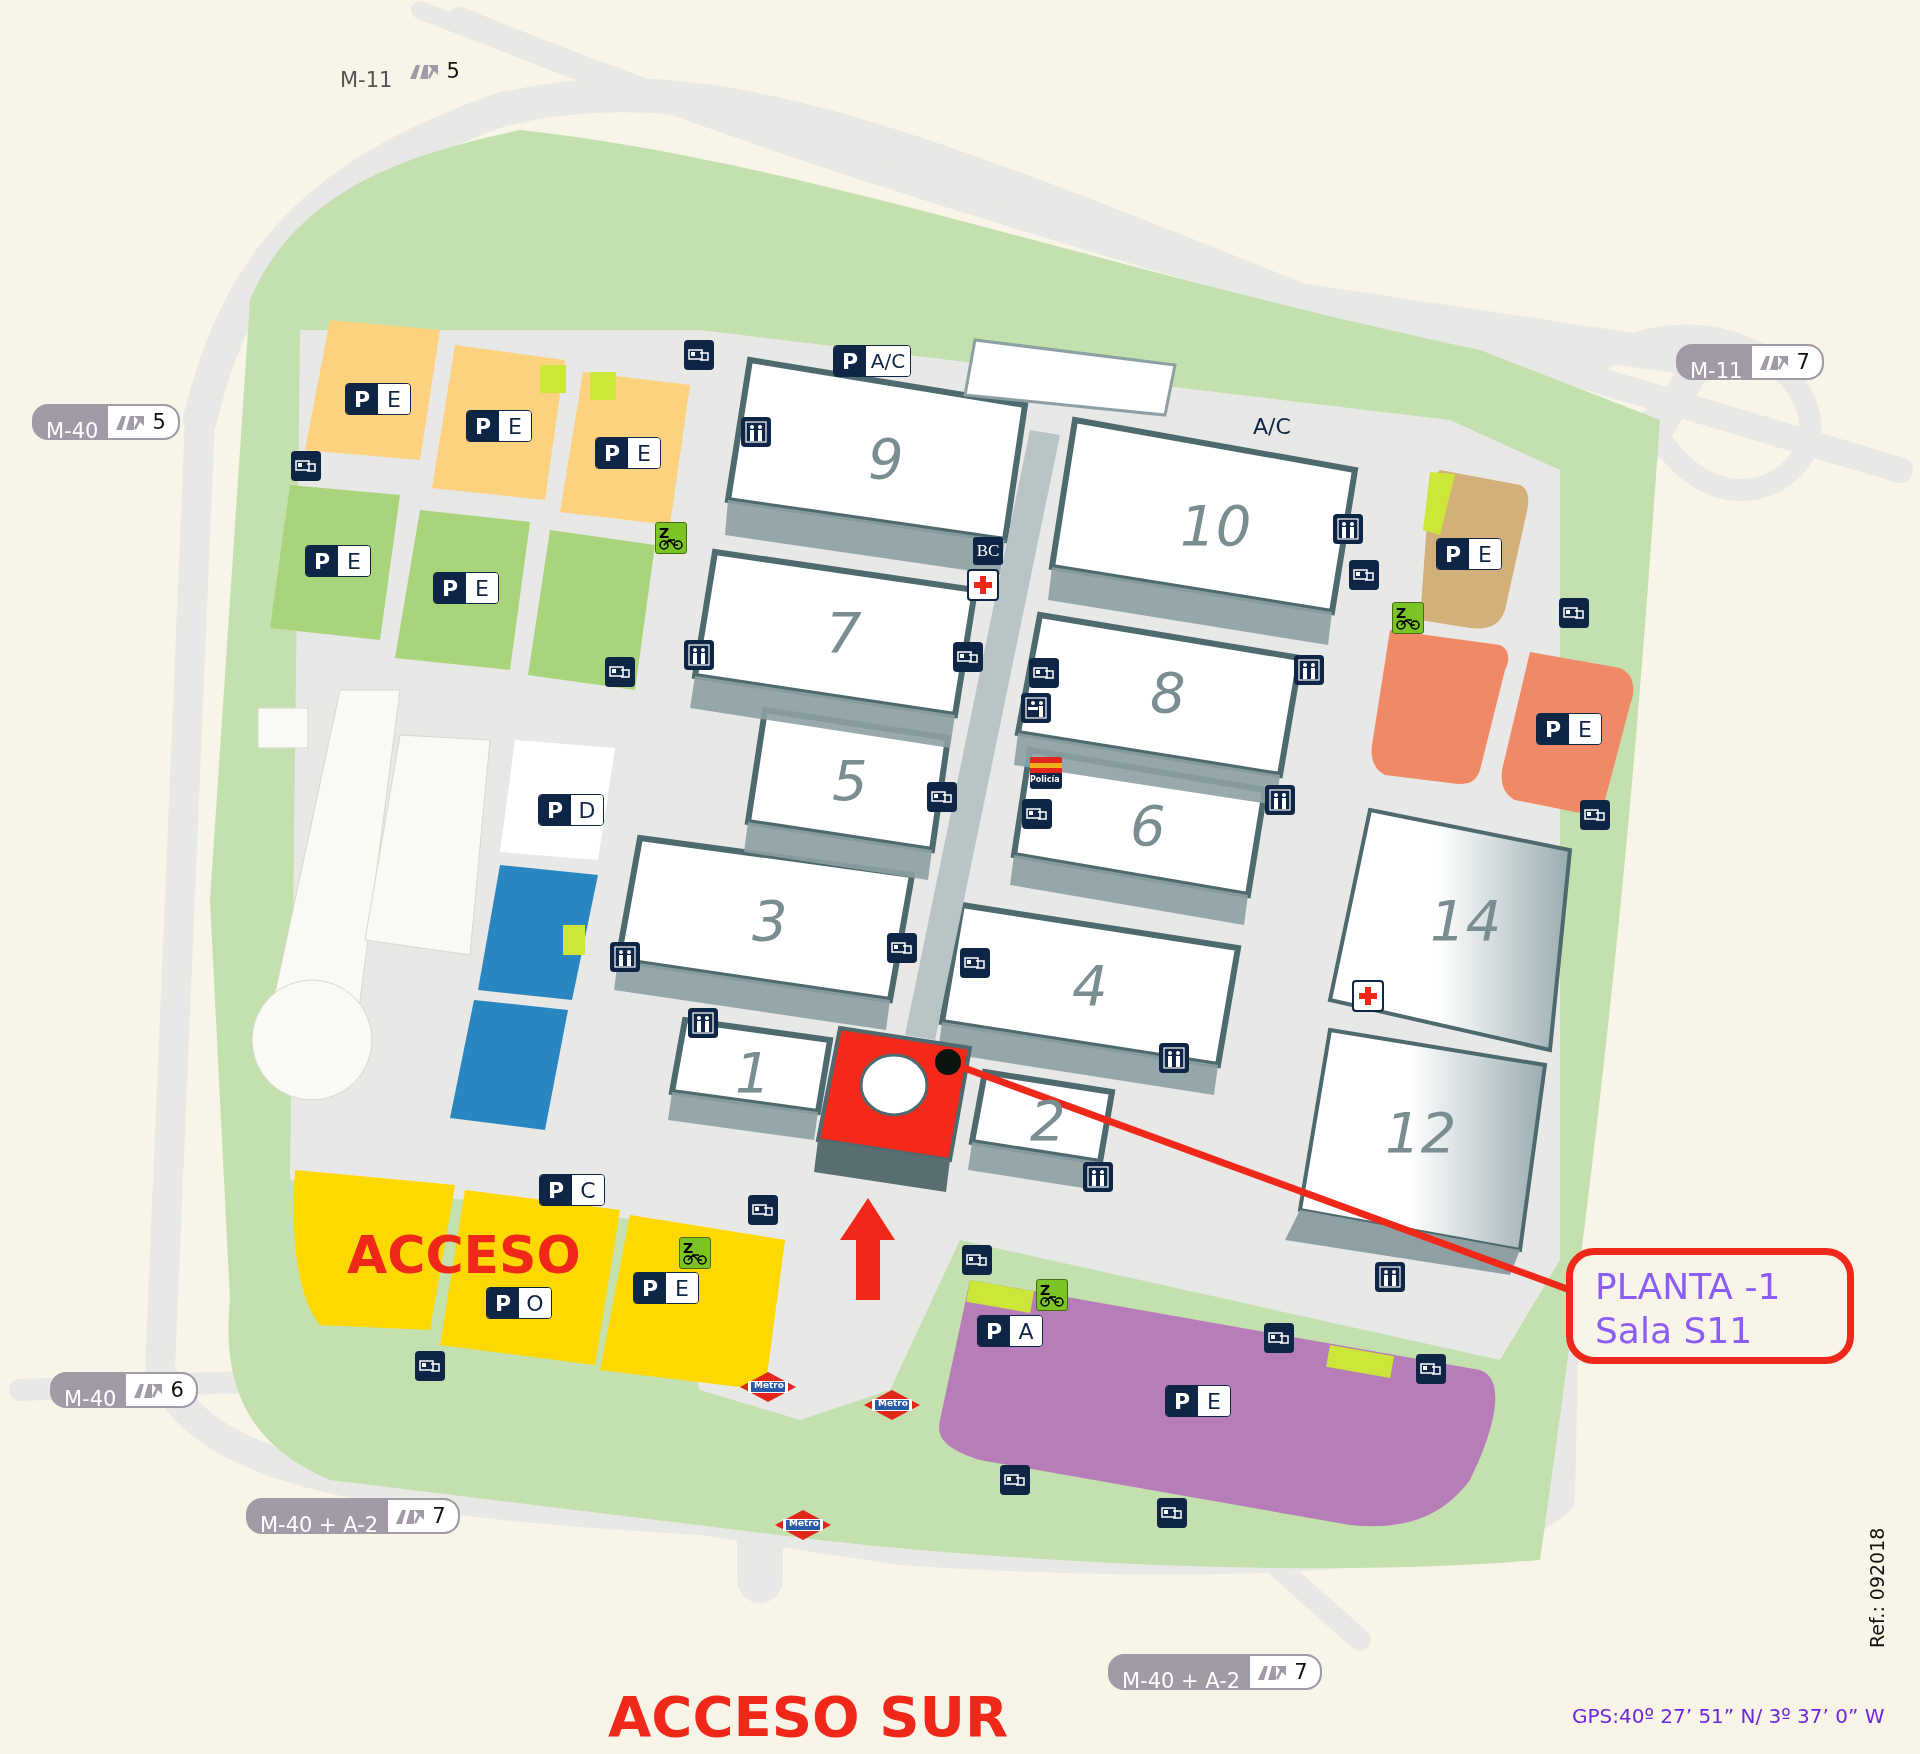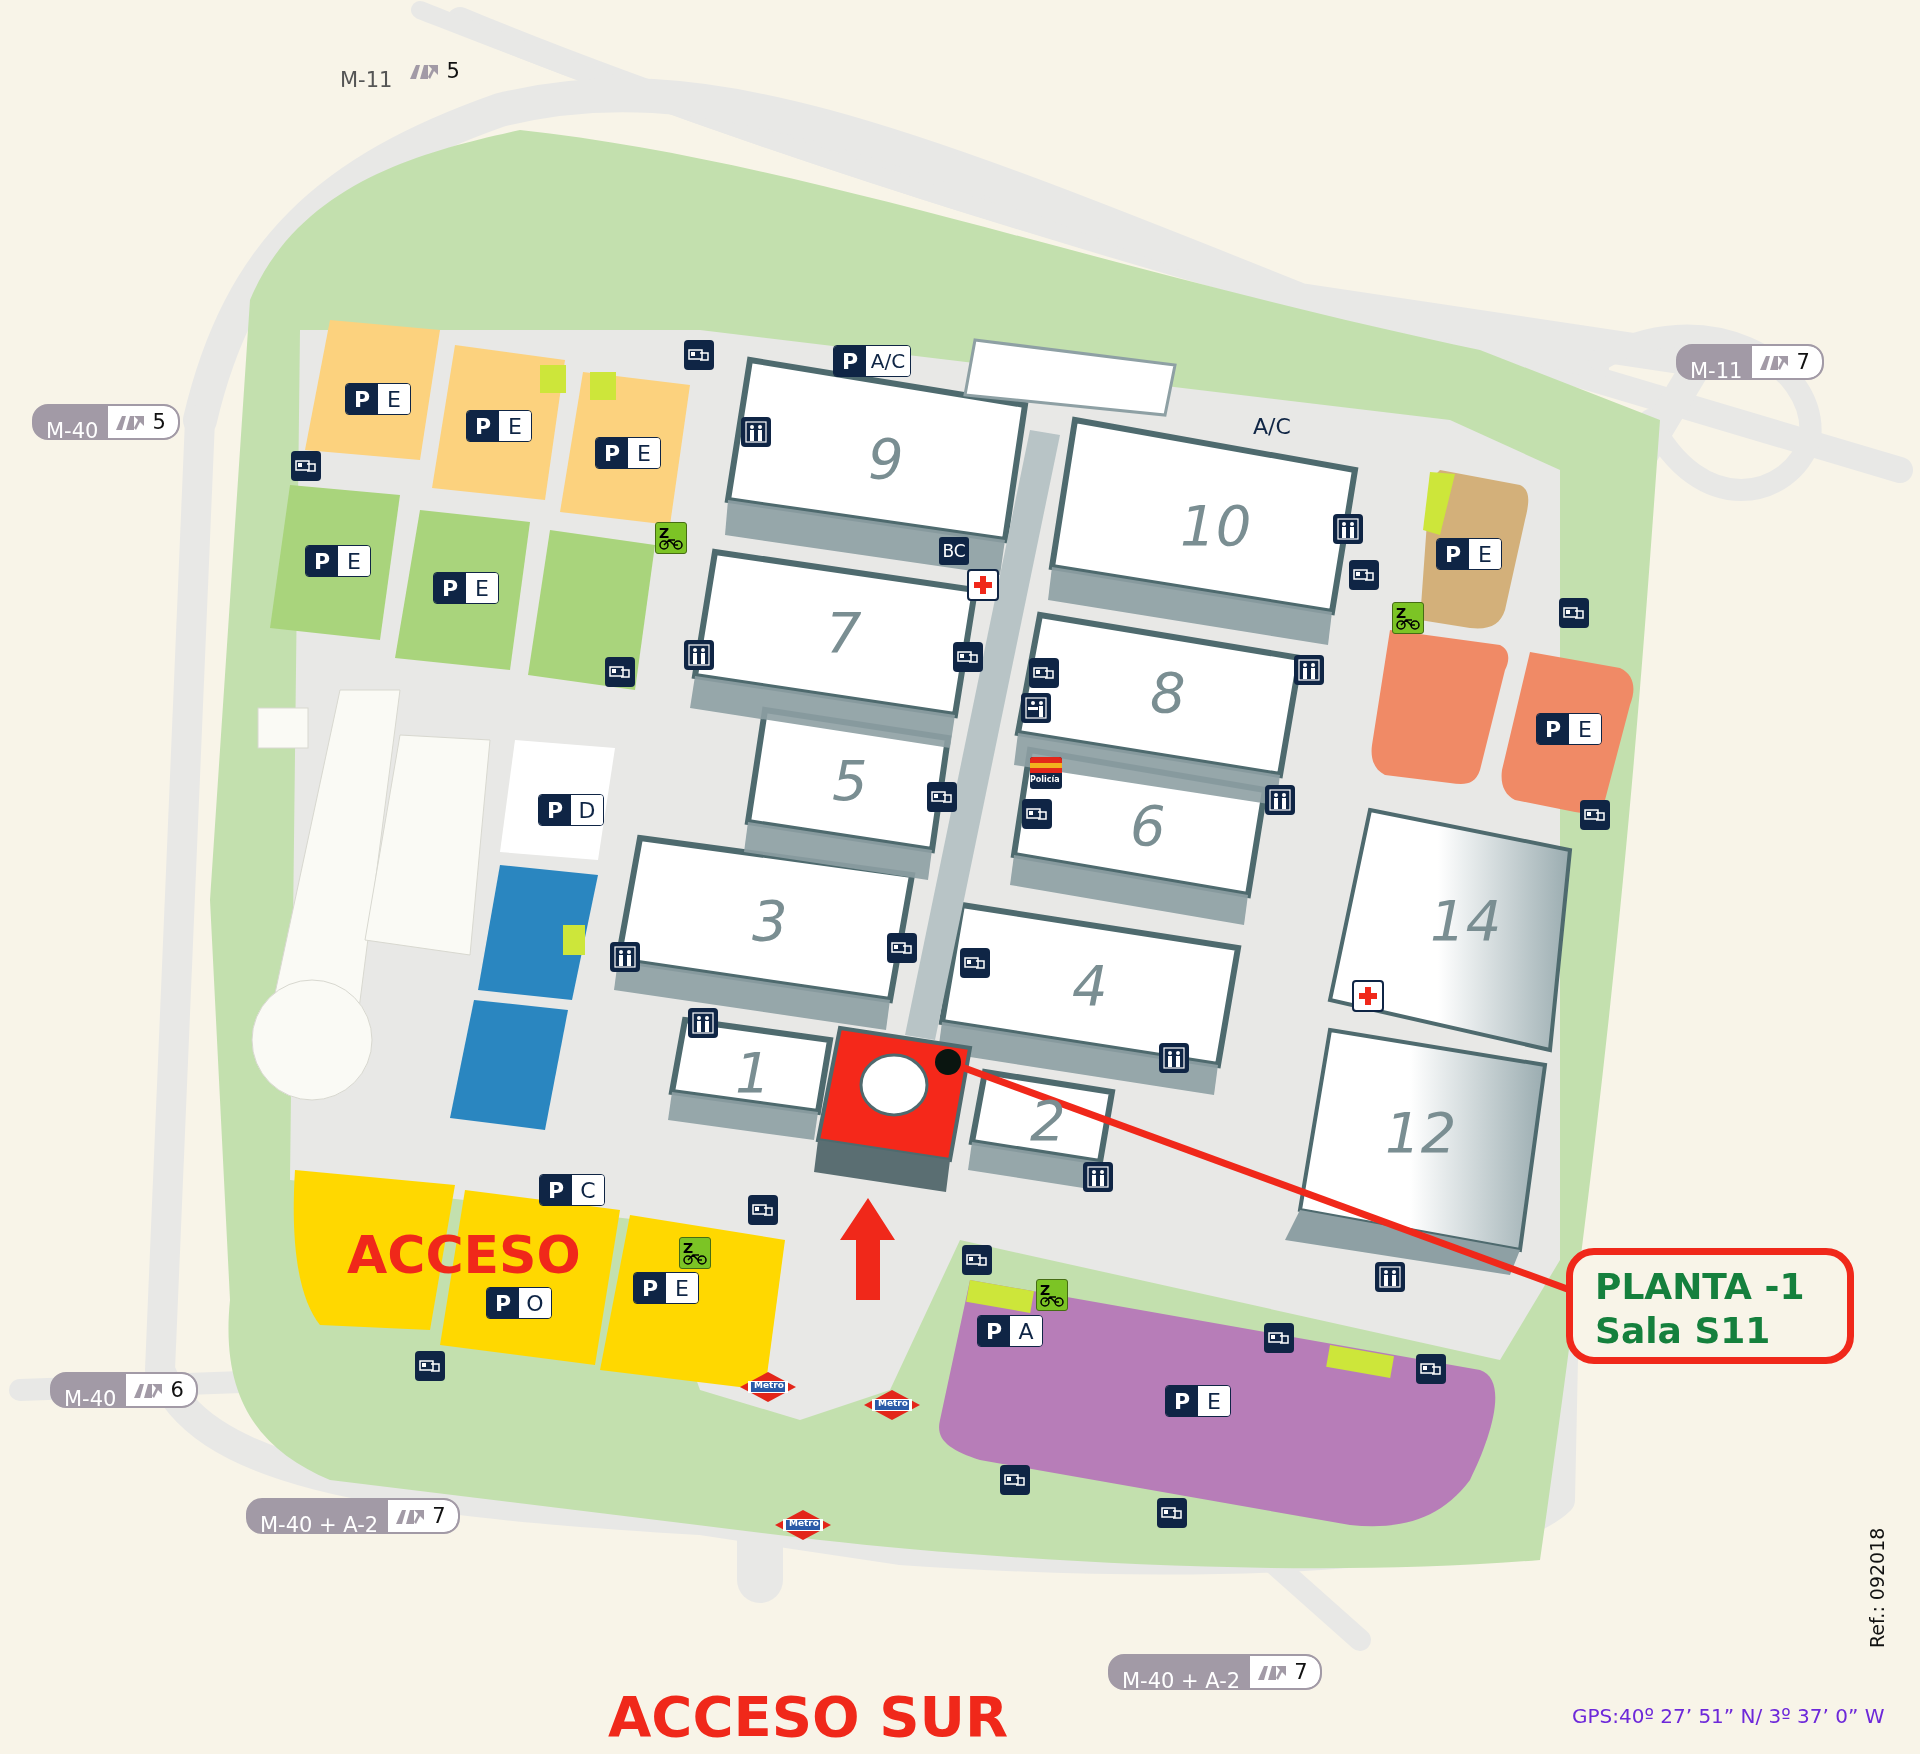--- a/index.html
+++ b/index.html
@@ -18,21 +18,21 @@
   .pbadge .pz{background:#fff;color:#0f2545;width:32px;display:flex;align-items:center;justify-content:center;font-weight:normal;}
   .pbadge.wide .pz{width:44px;font-size:20px;}
   .icon-sq{position:absolute;width:30px;height:30px;background:#0f2545;border-radius:4px;display:flex;align-items:center;justify-content:center;}
   .bike{position:absolute;width:30px;height:30px;background:#7cc425;border:1px solid #466d14;border-radius:3px;}
   .metro{position:absolute;width:56px;height:30px;}
   .cross{position:absolute;width:28px;height:28px;background:#fff;border:2px solid #0f2545;border-radius:4px;}
   .bc{position:absolute;width:30px;height:28px;background:#0f2545;color:#fff;font-size:17px;display:flex;align-items:center;justify-content:center;border-radius:3px;}
   .policia{position:absolute;width:32px;height:32px;border-radius:3px;overflow:hidden;background:#0f2545;}
   .label-red{position:absolute;color:#f0281a;font-weight:bold;font-family:"DejaVu Sans",sans-serif;}
   .callout{position:absolute;left:1566px;top:1248px;width:288px;height:116px;border:7px solid #f0281a;border-radius:28px;background:#f8f4e8;box-sizing:border-box;padding:10px 0 0 22px;}
-  .callout div{font-weight:bold;font-size:36px;line-height:44px;color:#15803d;}
+  .callout div{font-weight:normal;font-size:36px;line-height:44px;color:#8b5cf6;}
   .ac{position:absolute;font-size:22px;color:#0f2545;}
   .gps{position:absolute;left:1572px;top:1704px;font-size:20px;color:#6d28d9;}
   .ref{position:absolute;left:1852px;top:1600px;font-size:19px;color:#111;transform:rotate(-90deg);transform-origin:left top;white-space:nowrap;}
 </style>
 </head>
 <body>
 
 <svg id="map" viewBox="0 0 1920 1754" xmlns="http://www.w3.org/2000/svg">
 
   <g fill="none" stroke="#e8e8e6" stroke-linecap="round" stroke-linejoin="round">
@@ -516,21 +516,21 @@
 
 <div class="cross" style="left:967px;top:569px;"><svg width="28" height="28" viewBox="0 0 28 28">
       <rect x="11" y="5" width="6" height="18" fill="#f0281a"></rect>
       <rect x="5" y="11" width="18" height="6" fill="#f0281a"></rect>
     </svg></div>
 <div class="cross" style="left:1352px;top:980px;"><svg width="28" height="28" viewBox="0 0 28 28">
       <rect x="11" y="5" width="6" height="18" fill="#f0281a"></rect>
       <rect x="5" y="11" width="18" height="6" fill="#f0281a"></rect>
     </svg></div>
 
-<div class="bc" style="left:939px;top:537px;">BC</div>
+<div class="bc" style="left:973px;top:537px;font-family:Liberation Serif, serif;">BC</div>
 
 <div class="policia" style="left:1030px;top:757px;">
   <div style="height:6px;background:#e3261a;"></div>
     <div style="height:5px;background:#f2b01e;"></div>
     <div style="height:5px;background:#e3261a;"></div>
   <div style="color:#fff;font-size:8px;font-weight:bold;text-align:left;line-height:14px;">Policía</div>
 </div>
 
 <div class="bike" style="left:655px;top:522px;"><span style="font-weight:bold;font-size:14px;margin-left:3px;">Z</span><svg width="24" height="12" viewBox="0 0 24 12" style="position:absolute;left:3px;bottom:3px;">
       <circle cx="5" cy="7" r="4" fill="none" stroke="#000" stroke-width="1.5"></circle>

